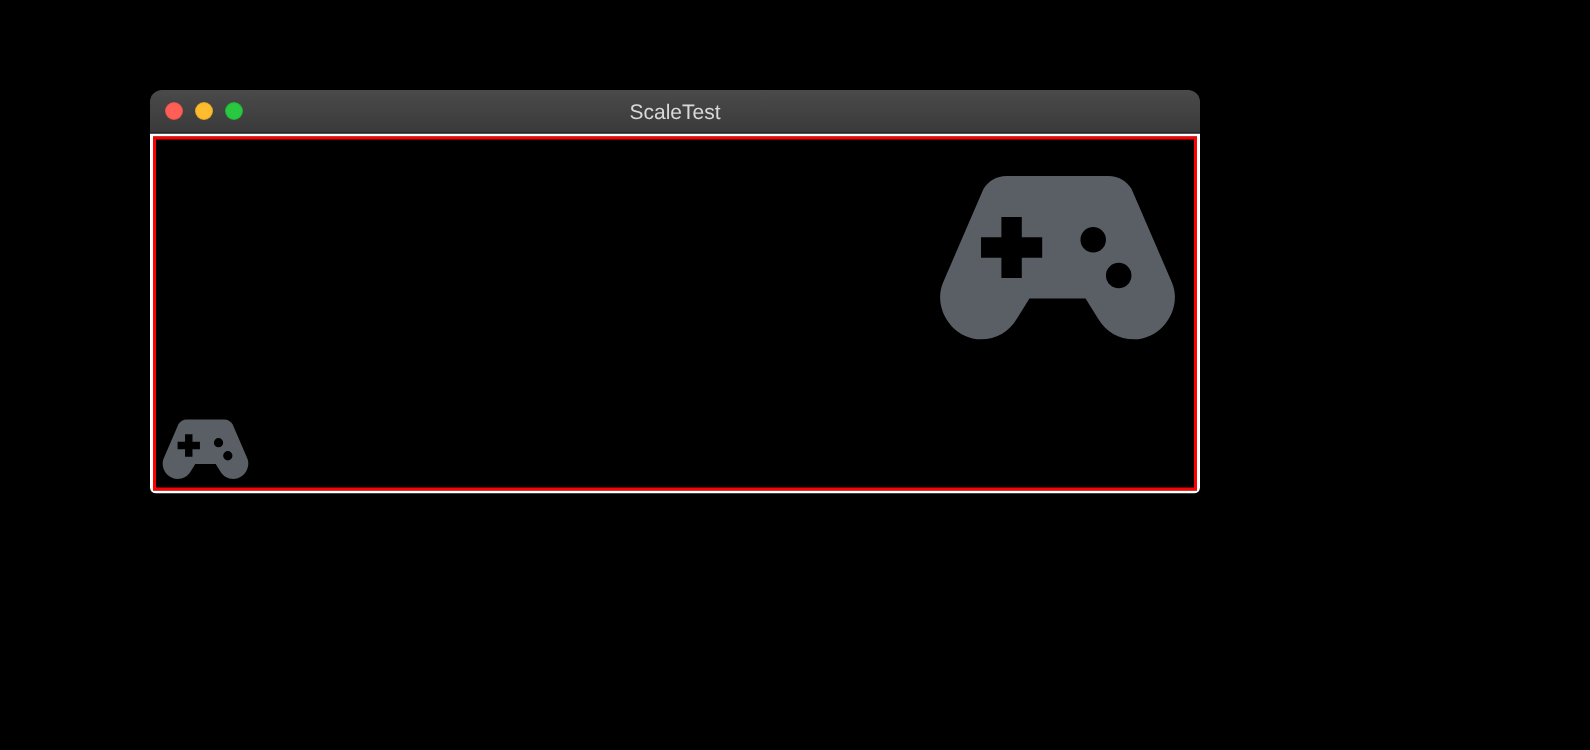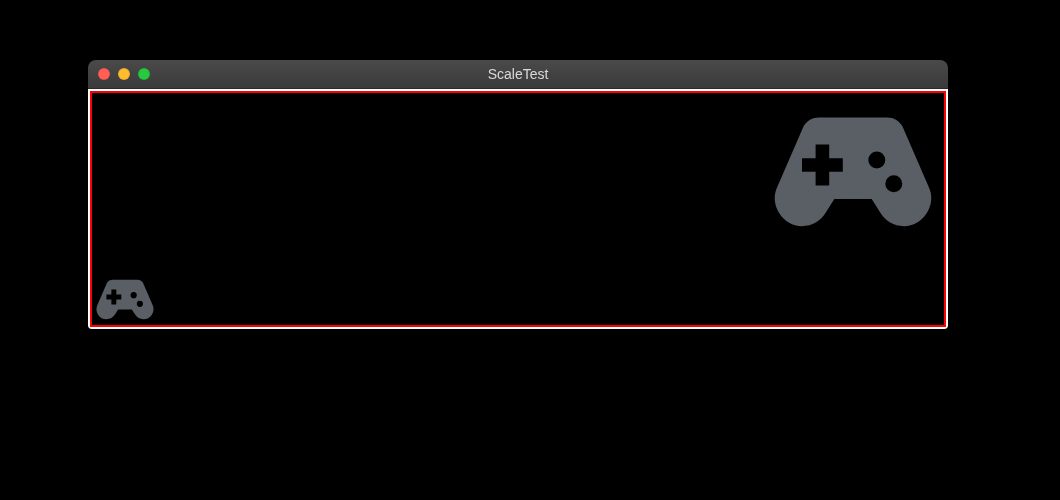--- a/index.html
+++ b/index.html
@@ -6,23 +6,23 @@
     margin: 0;
     padding: 0;
     width: 1060px;
     height: 500px;
     background: #000;
     font-family: -apple-system, "Helvetica Neue", Arial, sans-serif;
     overflow: hidden;
   }
   .window {
     position: absolute;
-    left: 88px;
+    left: 100px;
     top: 60px;
-    width: 860px;
+    width: 700px;
     border-radius: 8px 8px 4px 4px;
     box-shadow: 0 20px 50px rgba(0,0,0,0.8), 0 0 0 1px rgba(0,0,0,0.6);
     overflow: hidden;
   }
   .titlebar {
     height: 28px;
     background: linear-gradient(#4a4a4a, #3a3a3a);
     display: flex;
     align-items: center;
     position: relative;

